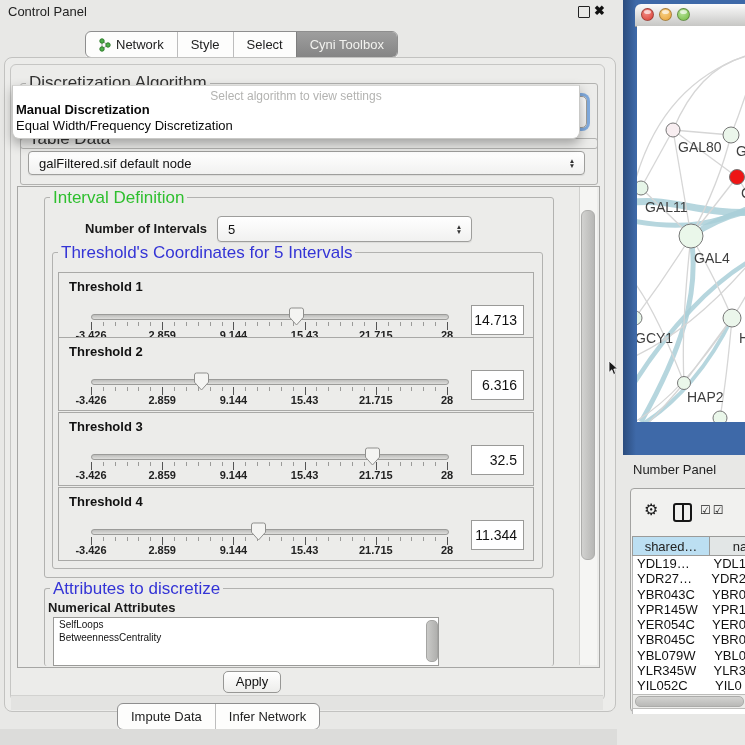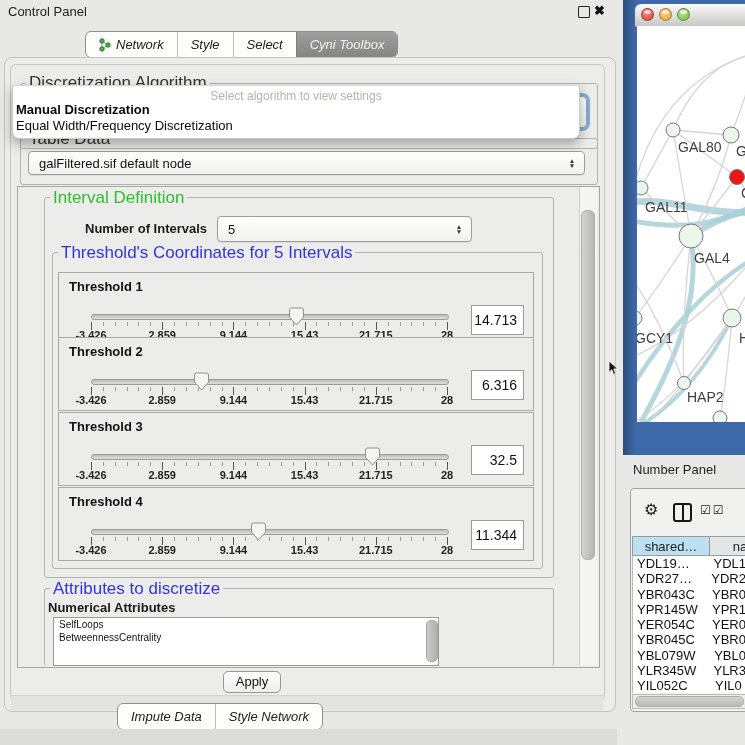--- a/index.html
+++ b/index.html
@@ -7,21 +7,21 @@
         font-family:"Liberation Sans",sans-serif;font-size:13px;color:#1a1a1a;}
   .abs{position:absolute;}
   
   #titlebar{left:0;top:0;width:617px;height:22px;background:#e8e8e6;}
   #win-title{left:8px;top:4px;font-size:13px;color:#222;}
   #float-btn{left:578px;top:6px;width:10px;height:10px;border:1.6px solid #222;border-radius:1px;background:transparent;}
   #close-btn{left:594px;top:3px;font-size:13px;font-weight:bold;color:#111;}
   
   .segmented{display:inline-flex;height:25px;background:#fdfdfc;border:1px solid #8e8e8e;
              border-radius:6px;overflow:hidden;box-shadow:0 1px 0 rgba(255,255,255,.7);}
-  .seg{display:flex;align-items:center;gap:5px;padding:0 13px;font-size:13px;color:#222;white-space:nowrap;font-style:italic;}
+  .seg{display:flex;align-items:center;gap:5px;padding:0 13px;font-size:13px;color:#222;white-space:nowrap;}
   .seg + .seg{border-left:1px solid #bdbdbd;}
   .seg.sel{background:linear-gradient(#9e9e9e,#858585);color:#f2f2ef;border-left-color:#7e7e7e;}
   #top-tabs{left:85px;top:31px;}
   #bottom-tabs{left:117px;top:703px;}
   
   #main-panel{left:4px;top:57px;width:610px;height:653px;background:#ececea;
               border:1px solid #c2c2c0;border-radius:8px;}
   #content-border{left:10px;top:64px;width:593px;height:635px;border:1px solid #c6c6c4;border-radius:6px;}
   .groupbox{border:1px solid #b2b2b0;border-radius:3px;}
   .grouplabel{position:absolute;background:#ececea;padding:0 3px;font-size:17px;line-height:13px;}
@@ -82,21 +82,21 @@
   #tp-panel{left:630px;top:488px;width:118px;height:222px;background:#f1f1ef;
             border:1px solid #a3a3a1;border-radius:4px 0 0 4px;}
   #tp-gear{left:644px;top:500px;font-size:16px;color:#1c1c1c;}
   #tp-colicon{left:673px;top:503px;width:15px;height:15px;border:2px solid #161616;border-radius:3px;}
   #tp-colicon i{position:absolute;left:6.5px;top:0;width:2px;height:15px;background:#161616;}
   #tp-checks{left:700px;top:503px;font-size:12px;letter-spacing:2px;color:#1c1c1c;}
   .th-cell{position:absolute;top:536px;height:20px;border:1px solid #9b9b99;box-sizing:border-box;
            font-size:13px;text-align:center;line-height:19px;color:#222;}
   #th-1{left:632px;width:78px;background:#bcdff2;}
   #th-2{left:709px;width:62px;background:#e2e6e6;}
-  #tbl-rows{left:632px;top:556px;width:113px;height:137px;background:#fff;overflow:hidden;border-left:1px solid #bbb;}
+  #tbl-rows{left:632px;top:556px;width:113px;height:158px;background:#fff;overflow:hidden;border-left:1px solid #bbb;}
   .trow{display:flex;height:15.3px;line-height:15.3px;font-size:13px;color:#111;white-space:nowrap;}
   .tc1{width:77px;padding-left:4px;box-sizing:border-box;overflow:hidden;}
   .tc2{padding-left:5px;}
   #hscroll{left:632px;top:694px;width:113px;height:13px;background:#ececea;border:1px solid #bcbcba;}
   #hscroll-thumb{left:635px;top:696px;width:107px;height:9px;border-radius:5px;
                  background:linear-gradient(#d3d3d1,#b9b9b7);border:1px solid #acacaa;}
   #cursor{left:608px;top:361px;z-index:60;}
   svg text{font-family:"Liberation Sans",sans-serif;}
 </style>
 </head>
@@ -363,21 +363,21 @@
     </div>
   <div class="abs" id="attr-scroll"></div>
 
   <div class="abs" id="panel-strip"></div>
   <div class="abs" id="apply-btn">Apply</div>
   <div class="abs segmented" id="bottom-tabs">
       <div class="seg">
         <span>Impute Data</span>
       </div>
       <div class="seg">
-        <span>Style Network</span>
+        <span>Infer Network</span>
       </div>
     </div>
   <div class="abs" id="bottom-strip"></div>
 
   <div class="abs" id="net-region"></div>
   <div class="abs" id="net-titlebar">
     <span class="light" id="light-red">
         <i></i>
       </span>
     <span class="light" id="light-yellow">

